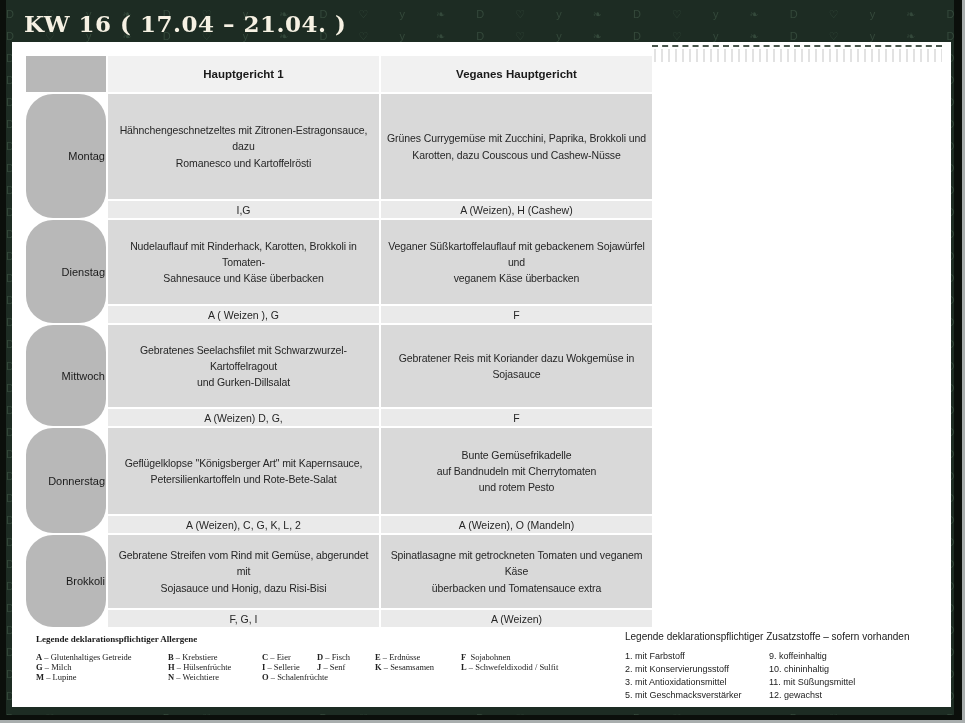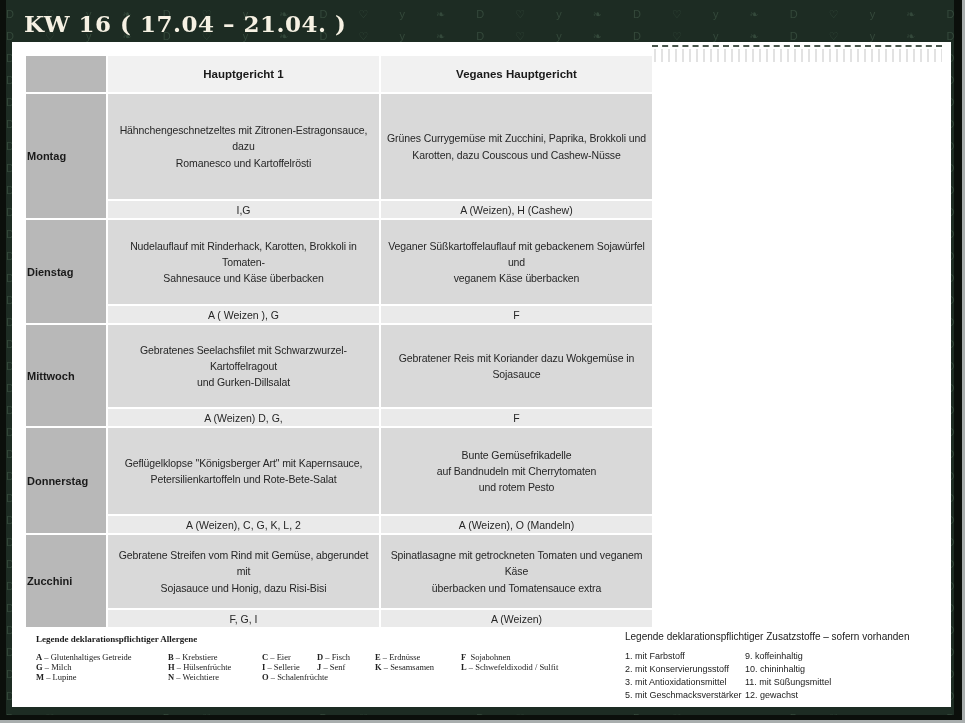--- a/index.html
+++ b/index.html
@@ -43,42 +43,42 @@
     border-collapse:separate;border-spacing:2px;
     table-layout:fixed;width:626px;
   }
   table.menu th, table.menu td{overflow:hidden;}
   th.corner{background:#b8b8b8;height:34px;}
   th.col-head{
     background:#f1f1f1;height:34px;
     font-size:11.5px;font-weight:bold;color:#1a1a1a;text-align:center;vertical-align:middle;
   }
   td.day-cell{
-    background:#b8b8b8;text-align:left;vertical-align:middle;
-    font-size:11px;font-weight:bold;color:#1a1a1a;
+    background:#b8b8b8;text-align:right;vertical-align:middle;
+    font-size:11px;font-weight:normal;color:#1a1a1a;border-radius:27px;
   }
   td.meal-cell{
     background:#d9d9d9;text-align:center;vertical-align:middle;
     font-size:10.5px;color:#262626;line-height:1.55;
     padding:0 3px;white-space:pre-line;letter-spacing:-0.1px;
   }
   td.allergen-cell{
     background:#eaeaea;text-align:center;vertical-align:middle;
     font-size:10.5px;color:#262626;height:15px;
   }
   .legend-allergens{position:absolute;left:24px;top:592px;width:600px;font-family:Liberation Serif, serif;}
   .leg-title{font-size:9px;font-weight:bold;color:#1a1a1a;margin-bottom:8px;}
   .leg-grid{
     display:grid;grid-template-columns:132px 94px 55px 58px 86px auto;
     row-gap:0;font-size:8.5px;color:#222;white-space:pre;
   }
   .leg-item .code{font-weight:bold;}
   .legend-additives{position:absolute;left:613px;top:589px;width:320px;}
   .leg-title2{font-size:10px;color:#1a1a1a;margin-bottom:8px;}
-  .add-cols{display:flex;}
+  .add-cols{display:flex;gap:24px;}
   .add-col{font-size:9px;color:#222;line-height:1.45;}
   .add-col:nth-child(1){width:120px;}
   .add-col:nth-child(2){width:109px;}
   .add-col:nth-child(3){width:88px;}
 </style>
 </head>
 <body>
 
 <div class="black-frame"></div>
 
@@ -177,21 +177,21 @@
 Petersilienkartoffeln und Rote-Bete-Salat</td>
           <td class="meal-cell">Bunte Gemüsefrikadelle
 auf Bandnudeln mit Cherrytomaten
 und rotem Pesto</td>
         </tr>
         <tr class="allergen-row">
           <td class="allergen-cell">A (Weizen), C, G, K, L, 2</td>
           <td class="allergen-cell">A (Weizen), O (Mandeln)</td>
         </tr>
         <tr class="meal-row">
-          <td class="day-cell" rowspan="2">Zucchini</td>
+          <td class="day-cell" rowspan="2">Brokkoli</td>
           <td class="meal-cell" style="height: 73px;">Gebratene Streifen vom Rind mit Gemüse, abgerundet mit
 Sojasauce und Honig, dazu Risi-Bisi</td>
           <td class="meal-cell">Spinatlasagne mit getrockneten Tomaten und veganem Käse
 überbacken und Tomatensauce extra</td>
         </tr>
         <tr class="allergen-row">
           <td class="allergen-cell">F, G, I</td>
           <td class="allergen-cell">A (Weizen)</td>
         </tr>
       </tbody>

